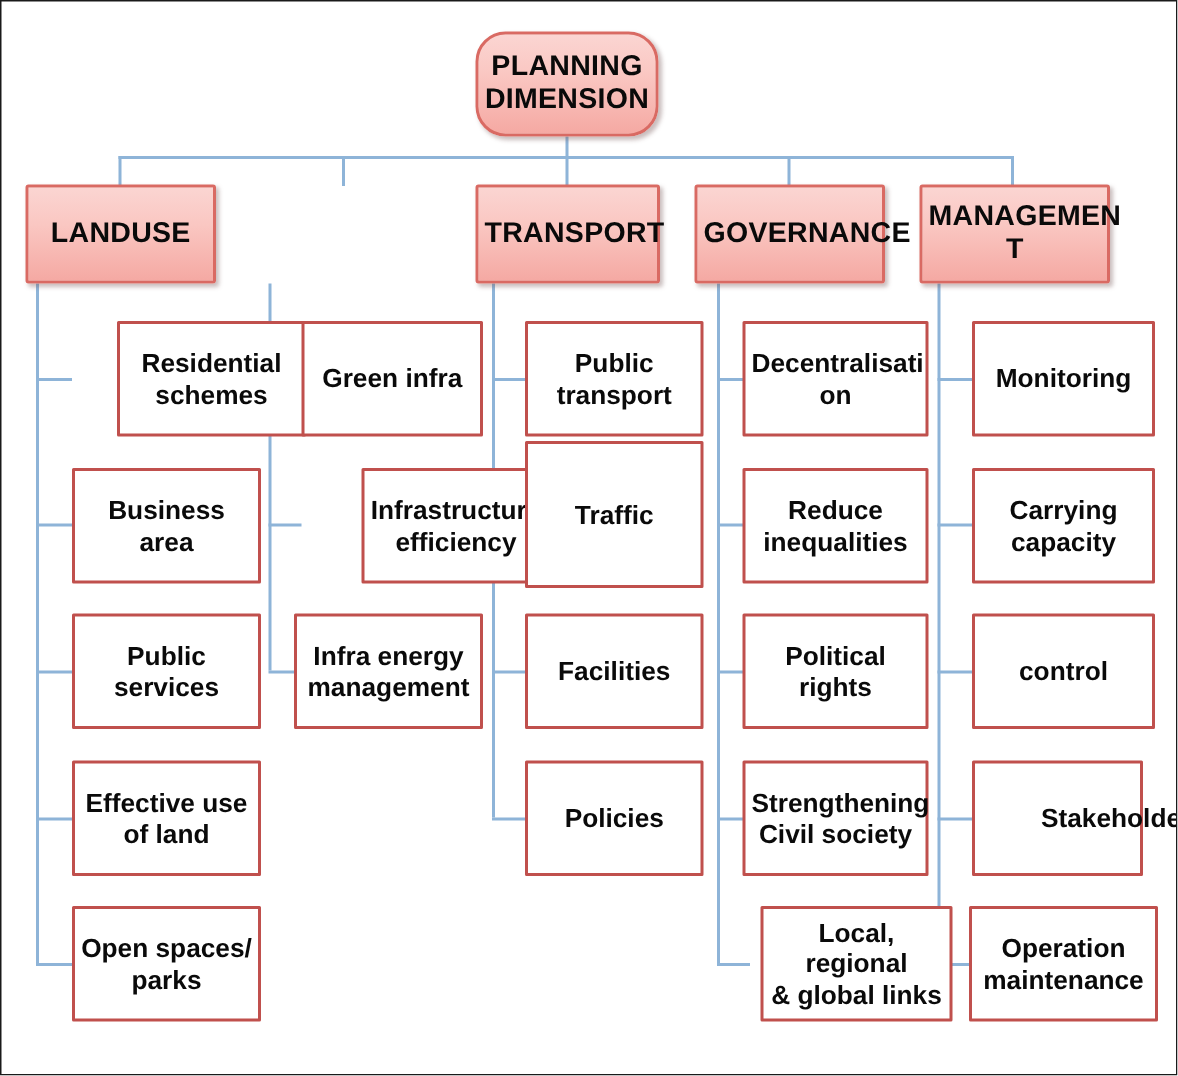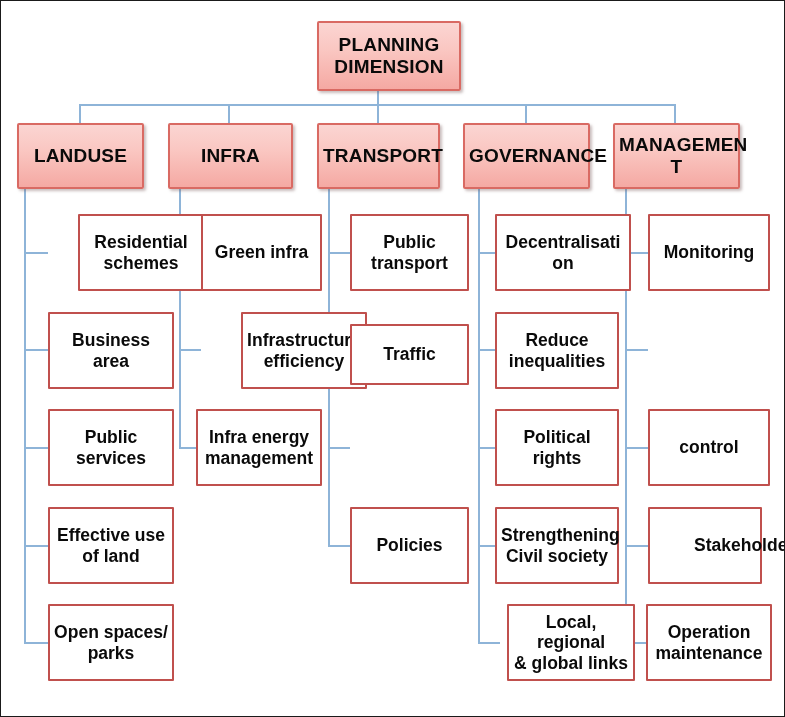--- a/index.html
+++ b/index.html
@@ -118,30 +118,27 @@
     <div class="line line-h" style="left:477px; top:446px; width:22px;"></div>
     <div class="line line-h" style="left:477px; top:544px; width:22px;"></div>
     <div class="line line-h" style="left:477px; top:641px; width:22px;"></div>
 
     <div class="line line-h" style="left:624px; top:251px; width:23px;"></div>
     <div class="line line-h" style="left:624px; top:348px; width:23px;"></div>
     <div class="line line-h" style="left:624px; top:446px; width:23px;"></div>
     <div class="line line-h" style="left:624px; top:544px; width:23px;"></div>
     <div class="line line-h" style="left:624px; top:641px; width:23px;"></div>
 
-    <div class="node node-root" style="left:316px; top:20px; width:144px; height:70px;">
+    <div class="node node-root" style="left:316px; top:20px; width:122px; height:70px;border-radius:20px;">
       <span class="node-text">PLANNING
 DIMENSION</span>
     </div>
 
     <div class="node node-branch" style="left:16px; top:122px; width:127px; height:66px;">
       <span class="node-text">LANDUSE</span>
-    </div>
-    <div class="node node-branch" style="left:167px; top:122px; width:125px; height:66px;">
-      <span class="node-text">INFRA</span>
     </div>
     <div class="node node-branch" style="left:316px; top:122px; width:123px; height:66px;">
       <span class="node-text">TRANSPORT</span>
     </div>
     <div class="node node-branch" style="left:612px; top:122px; width:127px; height:66px;">
       <span class="node-text">MANAGEMEN
 T</span>
     </div>
     <div class="node node-branch" style="left:462px; top:122px; width:127px; height:66px;">
       <span class="node-text">GOVERNANCE</span>
@@ -175,28 +172,31 @@
     </div>
     <div class="node node-leaf" style="left:195px; top:408px; width:126px; height:77px;">
       <span class="node-text">Infra energy
 management</span>
     </div>
 
     <div class="node node-leaf" style="left:349px; top:213px; width:119px; height:77px;">
       <span class="node-text">Public
 transport</span>
     </div>
-    <div class="node node-leaf" style="left:349px; top:323px; width:119px; height:61px;">
+    <div class="node node-leaf" style="left:349px; top:293px; width:119px; height:98px;">
       <span class="node-text">Traffic</span>
+    </div>
+    <div class="node node-leaf" style="left:349px; top:408px; width:119px; height:77px;">
+      <span class="node-text">Facilities</span>
     </div>
     <div class="node node-leaf" style="left:349px; top:506px; width:119px; height:77px;">
       <span class="node-text">Policies</span>
     </div>
 
-    <div class="node node-leaf" style="left:494px; top:213px; width:136px; height:77px;">
+    <div class="node node-leaf" style="left:494px; top:213px; width:124px; height:77px;">
       <span class="node-text">Decentralisati
 on</span>
     </div>
     <div class="node node-leaf" style="left:494px; top:311px; width:124px; height:77px;">
       <span class="node-text">Reduce
 inequalities</span>
     </div>
     <div class="node node-leaf" style="left:494px; top:408px; width:124px; height:77px;">
       <span class="node-text">Political rights</span>
     </div>
@@ -205,20 +205,24 @@
 Civil society</span>
     </div>
     <div class="node node-leaf" style="left:490px; top:603px; width:128px; height:77px;margin-left:16px;">
       <span class="node-text">Local, regional
 &amp; global links</span>
     </div>
 
     <div class="node node-leaf" style="left:647px; top:213px; width:122px; height:77px;">
       <span class="node-text">Monitoring</span>
     </div>
+    <div class="node node-leaf" style="left:647px; top:311px; width:122px; height:77px;">
+      <span class="node-text">Carrying
+capacity</span>
+    </div>
     <div class="node node-leaf" style="left:647px; top:408px; width:122px; height:77px;">
       <span class="node-text">control</span>
     </div>
     <div class="node node-leaf" style="left:647px; top:506px; width:114px; height:77px;padding-left:40px;">
       <span class="node-text">Stakeholders</span>
     </div>
     <div class="node node-leaf" style="left:645px; top:603px; width:126px; height:77px;">
       <span class="node-text">Operation
 maintenance</span>
     </div>

